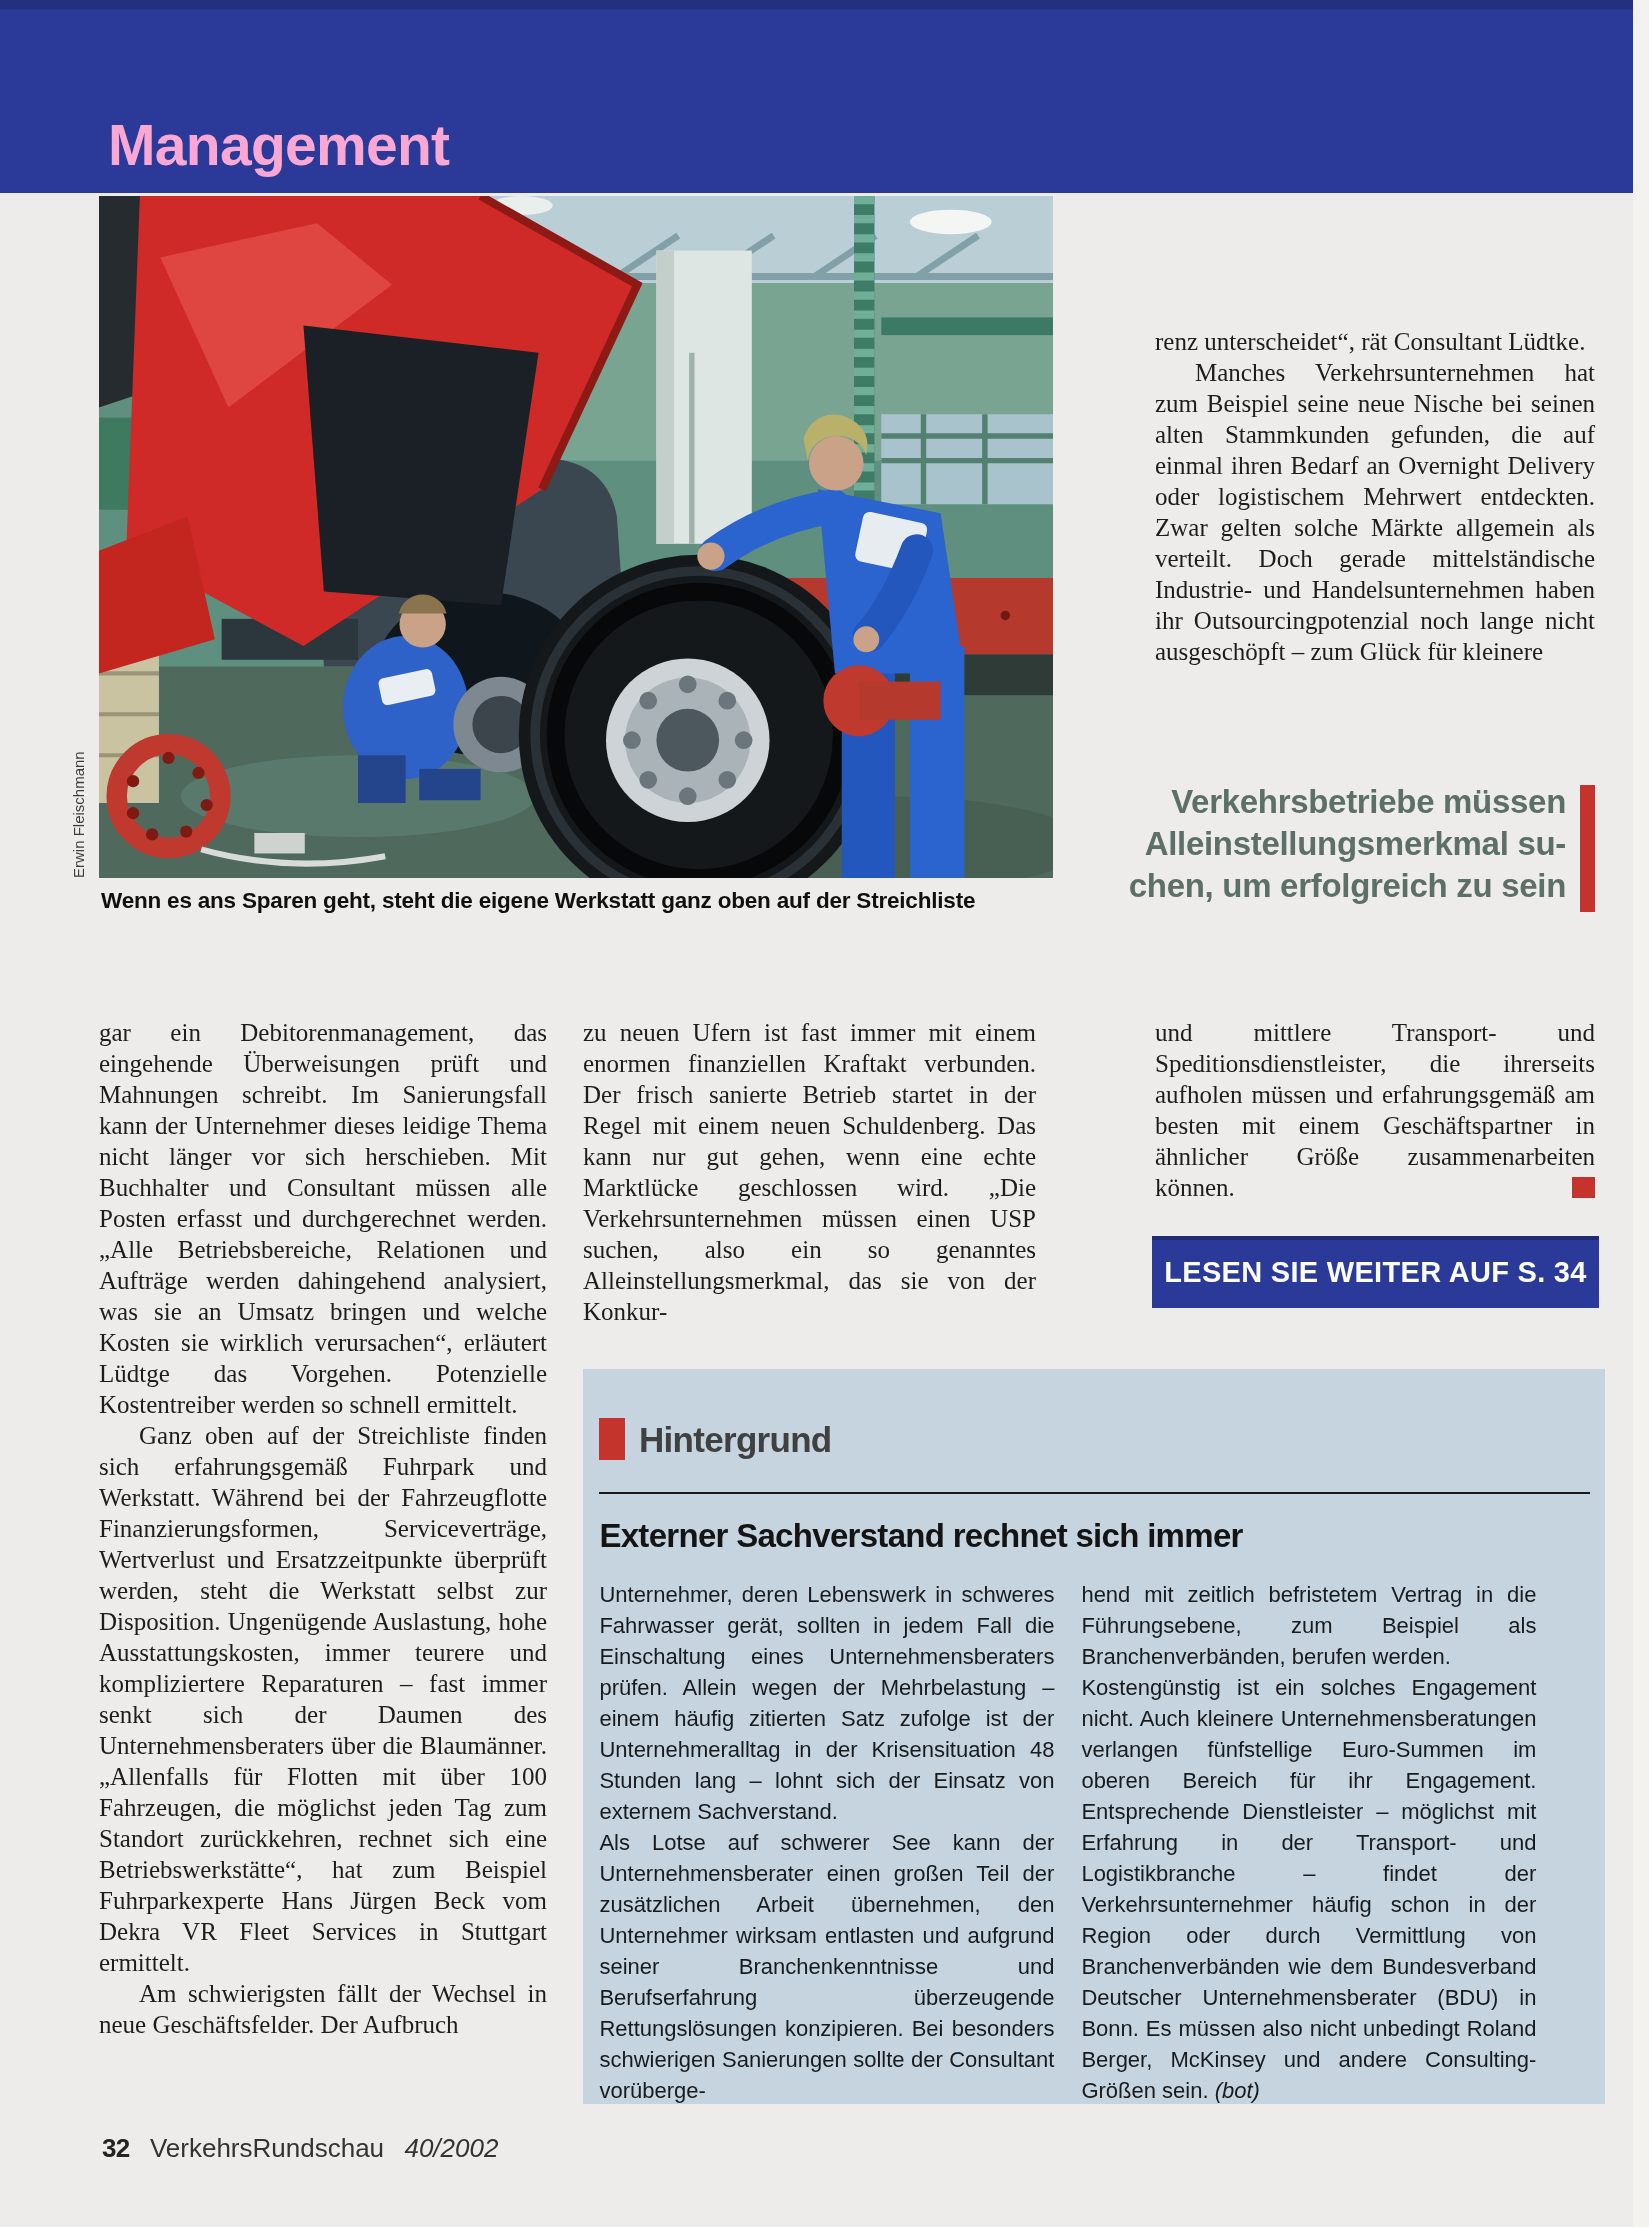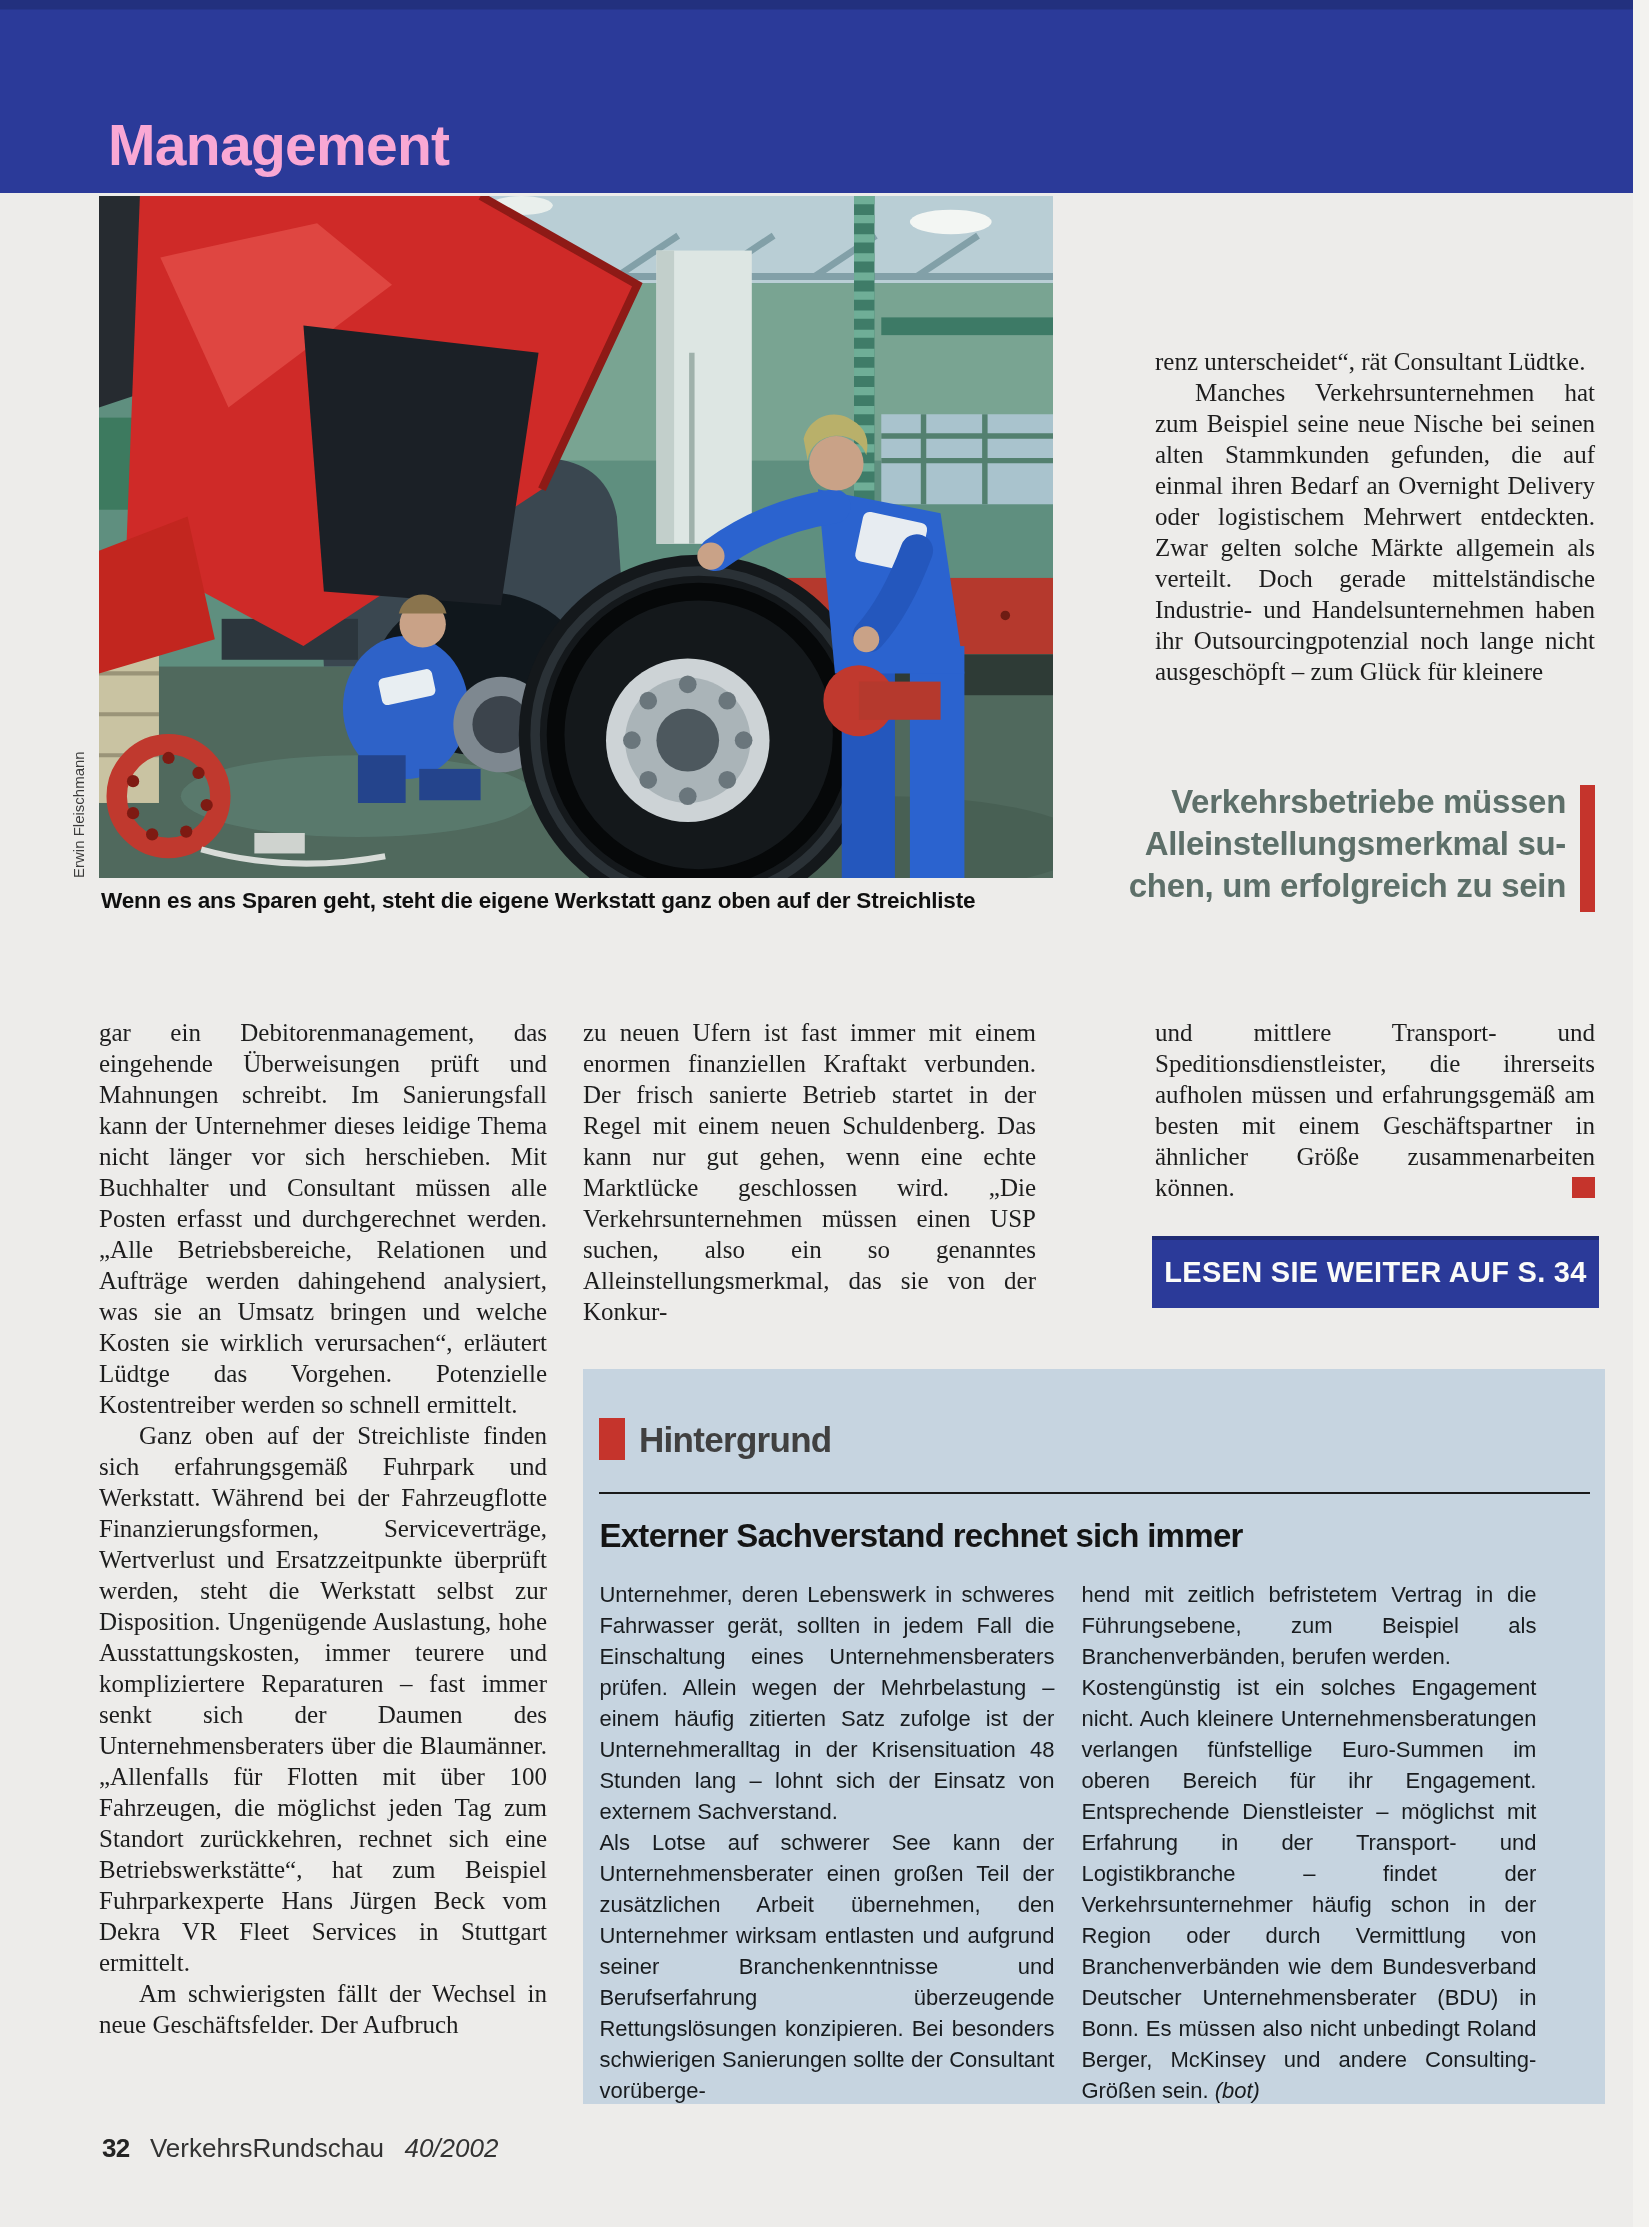--- a/index.html
+++ b/index.html
@@ -18,21 +18,21 @@
   .credit{position:absolute;left:70px;top:878px;transform:rotate(-90deg);transform-origin:0 0;
           font:15px "Liberation Sans",sans-serif;color:#3c3c3c;white-space:nowrap;}
   .caption{position:absolute;left:101px;top:886px;width:954px;
            font:bold 22.5px/29px "Liberation Sans",sans-serif;color:#101010;letter-spacing:-0.2px;}
   
   .col{position:absolute;font-size:25px;line-height:31px;text-align:justify;}
   .col p{margin:0;}
   .col p.indent{text-indent:40px;}
   .col1{left:99px;top:1017px;width:448px;}
   .col2{left:583px;top:1017px;width:453px;}
-  .col3top{left:1155px;top:326px;width:440px;margin-top:20px;}
+  .col3top{left:1155px;top:326px;width:440px;}
   .col3bot{left:1155px;top:1017px;width:440px;}
   .endmark{position:absolute;right:0;bottom:5.5px;width:23px;height:20.4px;background:#c5342c;}
   
   .pullquote{position:absolute;left:1063px;top:781px;width:532px;height:136px;}
   .pq-lines{position:absolute;right:29px;top:0;text-align:right;
             font:bold 33px/42px "Liberation Sans",sans-serif;color:#5d6f69;letter-spacing:-0.3px;
             white-space:nowrap;}
   .pq-line{display:block;}
   .pq-bar{position:absolute;right:0;top:4.1px;width:15px;height:127px;background:#c5342c;}
   

